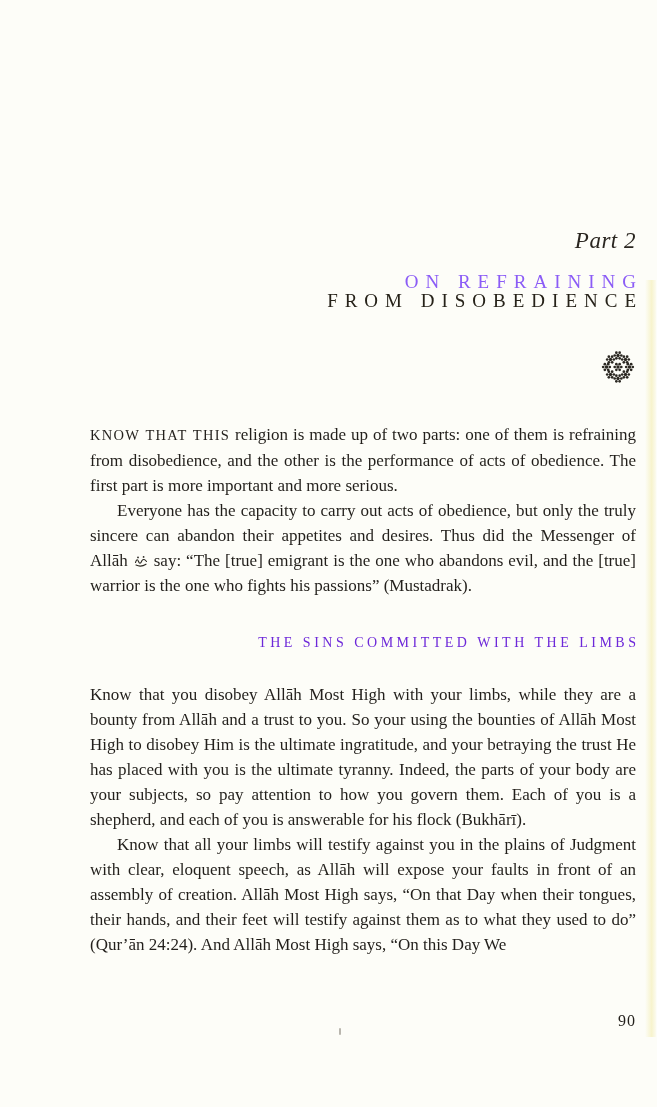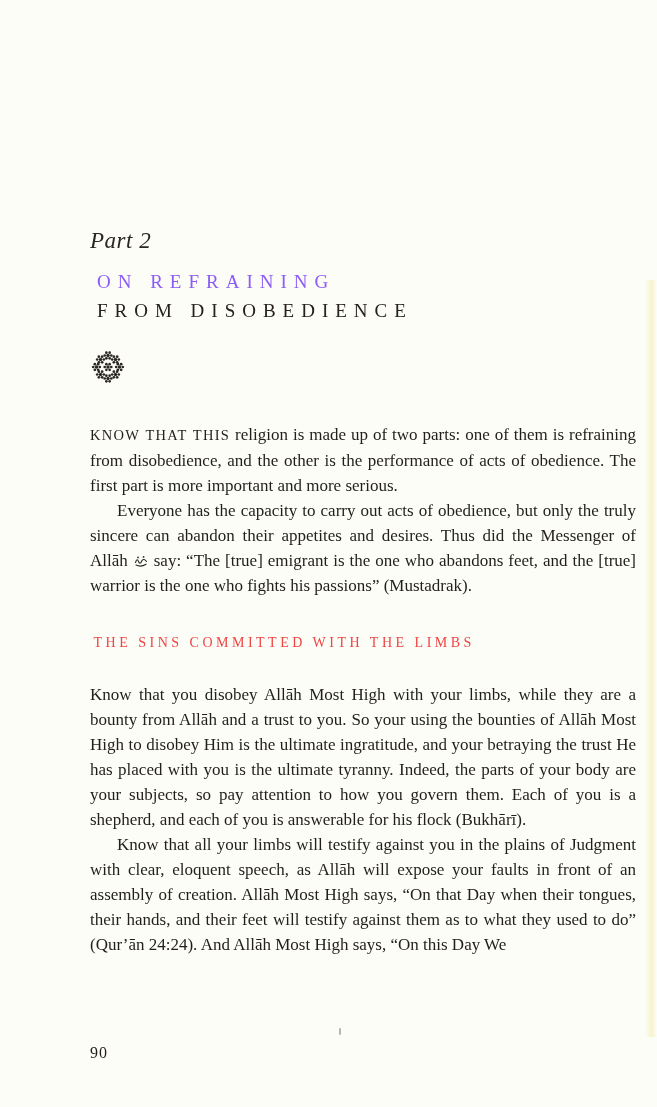--- a/index.html
+++ b/index.html
@@ -23,54 +23,54 @@
     bottom: 70px;
     right: 1px;
     width: 11px;
     background: linear-gradient(90deg, rgba(244,238,187,0) 0%, rgba(242,235,170,0.55) 60%, rgba(244,238,187,0.15) 100%);
     pointer-events: none;
   }
   .centered-band {
     position: absolute;
     left: 90px;
     width: 546px;
-    text-align: left;
+    text-align: right;
   }
   .part-label {
     top: 228px;
     font-style: italic;
     font-size: 23px;
     letter-spacing: 0.5px;
     color: #2a2620;
   }
   .title-line1 {
     top: 271px;
     font-size: 19px;
     letter-spacing: 7px;
     padding-left: 7px; 
     color: #8b5cf6;
   }
   .title-line2 {
-    top: 300px;
+    top: 290px;
     font-size: 19px;
     letter-spacing: 7px;
     padding-left: 7px;
     color: #262219;
   }
   .ornament-wrap {
     top: 349px;
     height: 38px;
     line-height: 38px;
   }
   .section-heading {
     top: 635px;
     font-size: 14px;
     letter-spacing: 3.5px;
     padding-left: 3.5px;
-    color: #ef4444;
+    color: #6d28d9;
   }
   .text-block {
     position: absolute;
     left: 90px;
     width: 546px;
     text-align: justify;
     font-size: 17px;
     line-height: 25px;
   }
   .text-block-1 { top: 422px; }
@@ -81,21 +81,21 @@
     font-size: 14.5px;
     letter-spacing: 1.3px;
   }
   .it { }
   .honorific-svg {
     display: inline-block;
     vertical-align: -1px;
     margin: 0 1px;
   }
   .page-number {
-    top: 1044px;
+    top: 1012px;
     font-size: 16px;
     letter-spacing: 1px;
   }
   .scan-artifact {
     position: absolute;
     left: 339px;
     top: 1028px;
     width: 2px;
     height: 7px;
     background: #b9b6ae;
@@ -143,21 +143,21 @@
   <div class="text-block text-block-1">
     <p>
       <span class="opener">KNOW THAT THIS</span><span> religion is made up of two parts: one of them is refraining from disobedience, and the other is the performance of acts of obedience. The first part is more important and more serious.</span>
     </p>
     <p class="indent">
       <span>Everyone has the capacity to carry out acts of obedience, but only the truly sincere can abandon their appetites and desires. Thus did the Messenger of Allāh </span><svg class="honorific-svg" width="14" height="12" viewBox="0 0 14 12" aria-hidden="true">
         <path d="M1.5 7.5 Q3 2.5 4.5 6.5 T8 5.5 Q10 3 12.5 6.5" fill="none" stroke="#2b2822" stroke-width="1.1" stroke-linecap="round"></path>
         <path d="M2 10 Q7 12.5 12 9.2" fill="none" stroke="#2b2822" stroke-width="1.1" stroke-linecap="round"></path>
         <circle cx="4" cy="2.4" r="0.9" fill="#2b2822"></circle>
         <circle cx="9.6" cy="1.9" r="0.9" fill="#2b2822"></circle>
-      </svg><span> say: “The [true] emigrant is the one who abandons feet, and the [true] warrior is the one who fights his passions” (</span><span class="it">Mustadrak</span><span>).</span>
+      </svg><span> say: “The [true] emigrant is the one who abandons evil, and the [true] warrior is the one who fights his passions” (</span><span class="it">Mustadrak</span><span>).</span>
     </p>
   </div>
 
   <div class="centered-band section-heading">THE SINS COMMITTED WITH THE LIMBS</div>
 
   <div class="text-block text-block-2">
     <p>
       <span>Know that you disobey Allāh Most High with your limbs, while they are a bounty from Allāh and a trust to you. So your using the bounties of Allāh Most High to disobey Him is the ultimate ingratitude, and your betraying the trust He has placed with you is the ultimate tyranny. Indeed, the parts of your body are your subjects, so pay attention to how you govern them. Each of you is a shepherd, and each of you is answerable for his flock (</span><span class="it">Bukhārī</span><span>).</span>
     </p>
     <p class="indent">

